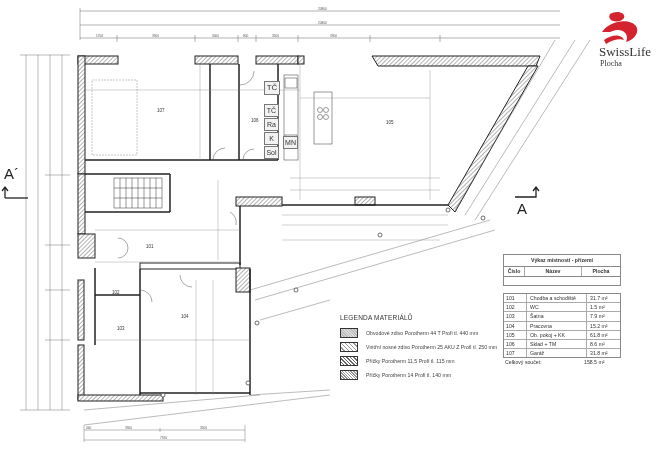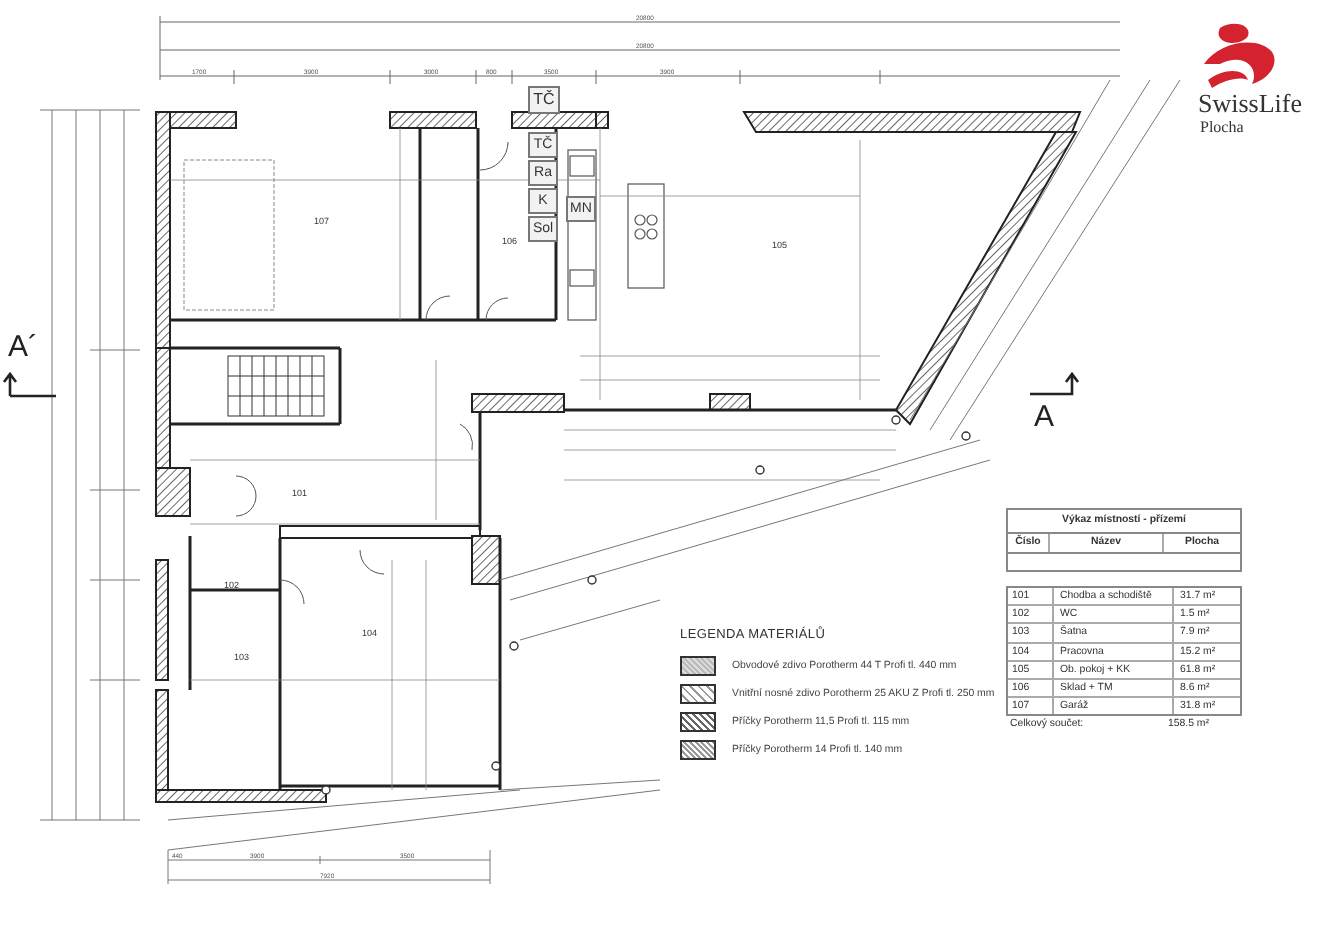--- a/index.html
+++ b/index.html
@@ -24,21 +24,21 @@
   .legend{position:absolute;left:340px;top:314px;font-size:5.2px;color:#444;}
   .legend .lt{font-size:6.5px;color:#333;margin-bottom:5px;letter-spacing:0.2px;}
   .legend .li{display:flex;align-items:center;height:14px;}
   .sw{width:16px;height:8px;border:0.8px solid #333;margin-right:8px;}
   .sw.a{background:repeating-linear-gradient(45deg,#bbb 0 1px,#ddd 1px 2px);}
   .sw.b{background:repeating-linear-gradient(45deg,#fff 0 2px,#999 2px 3px);}
   .sw.c{background:repeating-linear-gradient(45deg,#fff 0 1.5px,#666 1.5px 2.5px);}
   .sw.d{background:repeating-linear-gradient(45deg,#999 0 1px,#fff 1px 2px),#aaa;}
   .sec{position:absolute;font-size:15px;color:#222;}
   .rl{position:absolute;font-size:4.5px;color:#333;}
-  .ap{position:absolute;font-size:7px;border:0.6px solid #777;background:#f2f2f2;width:13px;height:11px;line-height:11px;text-align:center;color:#333;}
+  .ap{position:absolute;font-size:7px;border:0.6px solid #777;background:#f2f2f2;width:13px;height:11px;line-height:11px;text-align:center;color:#333;margin-top:38px;}
   .dim{position:absolute;font-size:3.2px;color:#555;}
 </style>
 </head>
 <body>
 
 <svg id="plan" viewBox="0 0 663 468" xmlns="http://www.w3.org/2000/svg">
   <defs>
     <pattern id="hatch" width="3" height="3" patternUnits="userSpaceOnUse" patternTransform="rotate(45)">
       <rect width="3" height="3" fill="#fff"></rect>
       <line x1="0" y1="0" x2="0" y2="3" stroke="#555" stroke-width="0.9"></line>

